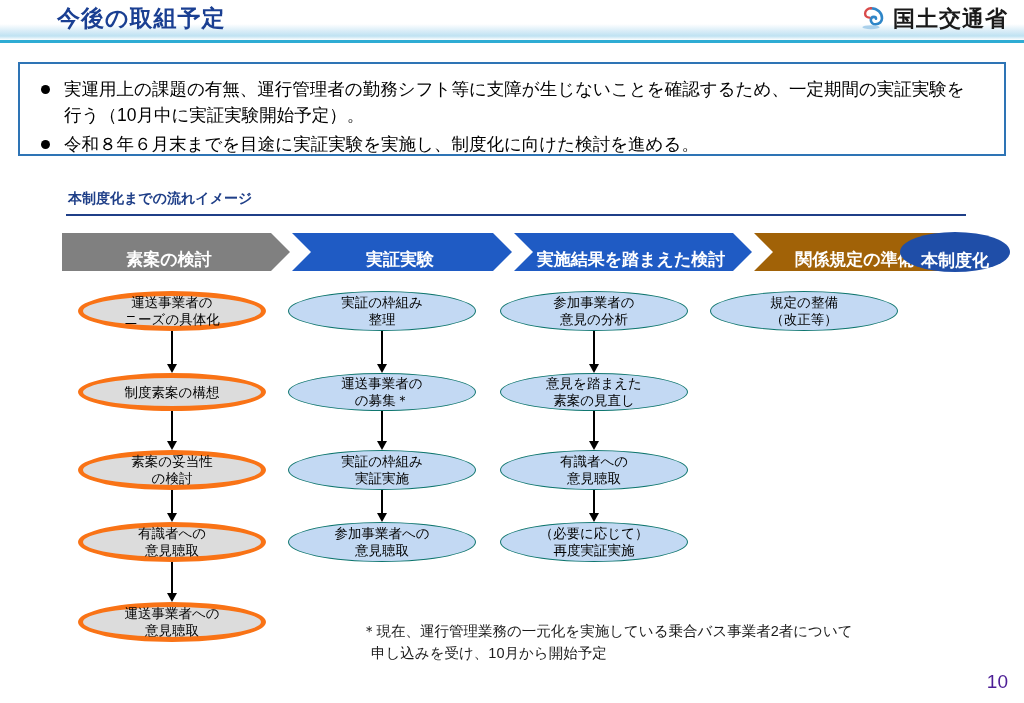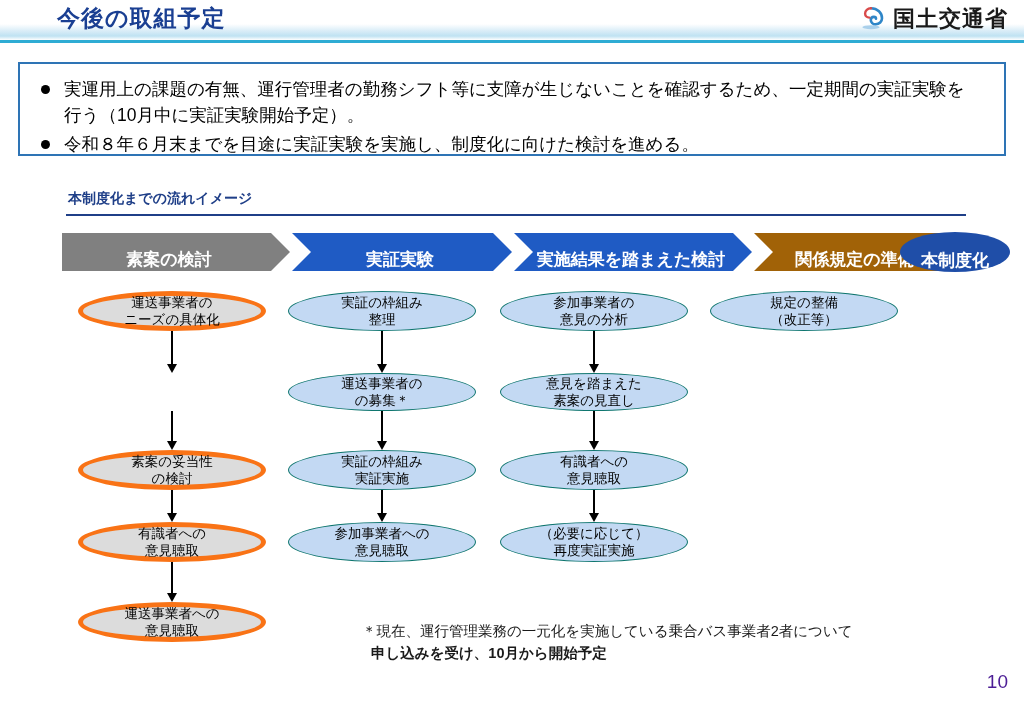--- a/index.html
+++ b/index.html
@@ -192,21 +192,21 @@
 
   
   .footnote {
     position: absolute;
     left: 362px; top: 620px;
     width: 600px;
     font-size: 14.5px;
     line-height: 22px;
     color: #1a1a1a;
   }
-  .footnote .ln2 { padding-left: 9px; display: block; font-weight: bold; }
+  .footnote .ln2 { padding-left: 9px; display: block; }
 
   
   .page-num {
     position: absolute;
     right: 16px; bottom: 10px;
     font-size: 19px;
     color: #4c1d95;
   }
 </style>
 </head>
@@ -257,20 +257,25 @@
 </div>
 
 <div class="flow" id="flow-layer">
     <div class="node grey" style="left: 78px; top: 291px; width: 188px; height: 40px;">
       <div>
         <span class="txt">運送事業者の</span>
         <span class="txt">ニーズの具体化</span>
       </div>
     </div>
     <div class="arrow" style="left: 171px; top: 331px; height: 34px;"></div>
+    <div class="node grey" style="left: 78px; top: 373px; width: 188px; height: 38px;">
+      <div>
+        <span class="txt">制度素案の構想</span>
+      </div>
+    </div>
     <div class="arrow" style="left: 171px; top: 411px; height: 31px;"></div>
     <div class="node grey" style="left: 78px; top: 450px; width: 188px; height: 40px;">
       <div>
         <span class="txt">素案の妥当性</span>
         <span class="txt">の検討</span>
       </div>
     </div>
     <div class="arrow" style="left: 171px; top: 490px; height: 24px;"></div>
     <div class="node grey" style="left: 78px; top: 522px; width: 188px; height: 40px;">
       <div>

